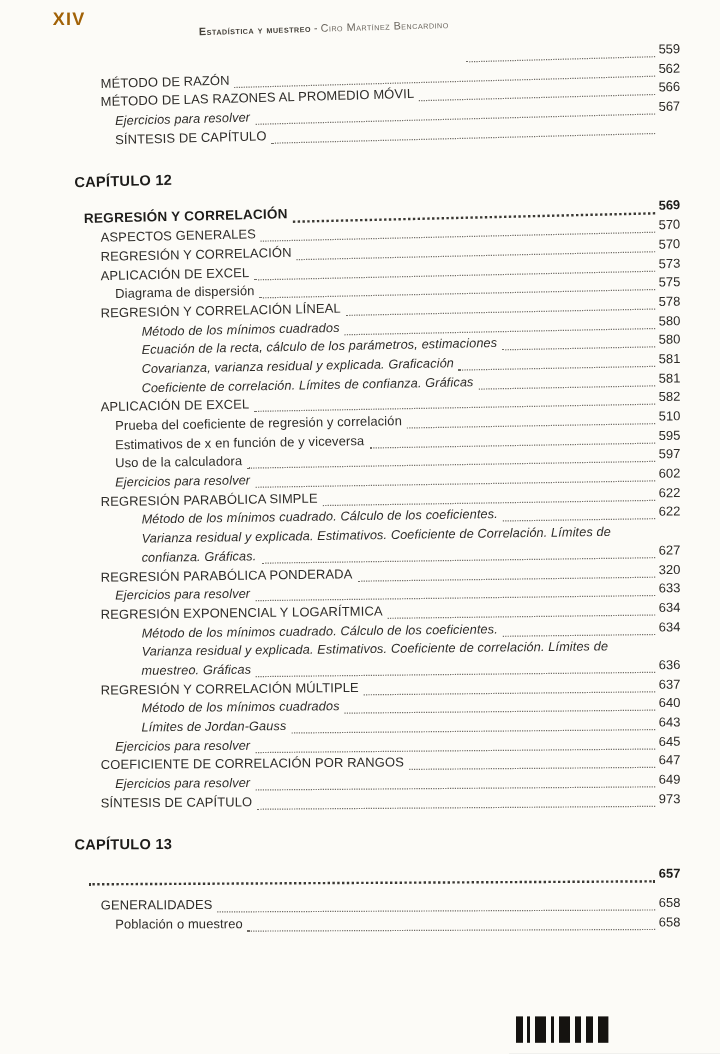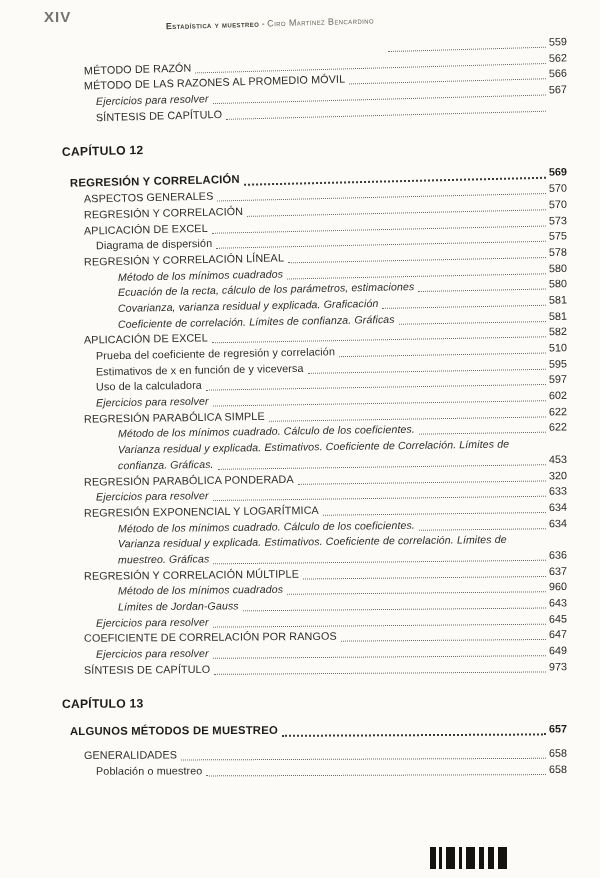--- a/index.html
+++ b/index.html
@@ -3,21 +3,21 @@
 <meta charset="utf-8">
 <style>
   html,body{margin:0;padding:0;background:#e8e8e6;}
   .sheet{
     position:relative;width:600px;height:878px;margin:0 auto;
     background:#fcfbf7;overflow:hidden;
     font-family:"Liberation Sans",sans-serif;color:#2e2c29;
   }
   .pageno{
     position:absolute;left:44px;top:8px;
-    font-size:15px;font-weight:bold;letter-spacing:1px;color:#737373;
+    font-size:15px;font-weight:bold;letter-spacing:1px;color:#a16207;
   }
   .runhead{
     position:absolute;left:0;top:26px;width:540px;text-align:center;
     font-variant:small-caps;font-size:9px;color:#5a5650;
     transform:rotate(-2.2deg);transform-origin:0 50%;
     white-space:nowrap;
   }
   .runhead .bk{font-weight:bold;color:#444039;letter-spacing:.4px;}
   .runhead .au{font-weight:normal;color:#6b665e;letter-spacing:.4px;}
   .toc{position:absolute;left:62px;top:48px;right:27px;}
@@ -183,21 +183,21 @@
         <span class="lbl">Método de los mínimos cuadrado. Cálculo de los coeficientes.</span>
         <span class="lead"></span>
         <span class="pg">622</span>
       </div>
       <div class="row rot lvl3 i noleader" style="transform: rotate(-0.83deg);">
         <span class="lbl">Varianza residual y explicada. Estimativos. Coeficiente de Correlación. Límites de</span>
       </div>
       <div class="row rot lvl3 i" style="transform: rotate(-0.8deg);">
         <span class="lbl">confianza. Gráficas.</span>
         <span class="lead"></span>
-        <span class="pg">453</span>
+        <span class="pg">627</span>
       </div>
       <div class="row rot lvl1" style="transform: rotate(-0.77deg);">
         <span class="lbl">REGRESIÓN PARABÓLICA PONDERADA</span>
         <span class="lead"></span>
         <span class="pg">320</span>
       </div>
       <div class="row rot lvl2 i" style="transform: rotate(-0.74deg);">
         <span class="lbl">Ejercicios para resolver</span>
         <span class="lead"></span>
         <span class="pg">633</span>
@@ -221,21 +221,21 @@
         <span class="pg">636</span>
       </div>
       <div class="row rot lvl1" style="transform: rotate(-0.59deg);">
         <span class="lbl">REGRESIÓN Y CORRELACIÓN MÚLTIPLE</span>
         <span class="lead"></span>
         <span class="pg">637</span>
       </div>
       <div class="row rot lvl3 i" style="transform: rotate(-0.56deg);">
         <span class="lbl">Método de los mínimos cuadrados</span>
         <span class="lead"></span>
-        <span class="pg">960</span>
+        <span class="pg">640</span>
       </div>
       <div class="row rot lvl3 i" style="transform: rotate(-0.53deg);">
         <span class="lbl">Límites de Jordan-Gauss</span>
         <span class="lead"></span>
         <span class="pg">643</span>
       </div>
       <div class="row rot lvl2 i" style="transform: rotate(-0.51deg);">
         <span class="lbl">Ejercicios para resolver</span>
         <span class="lead"></span>
         <span class="pg">645</span>
@@ -250,21 +250,20 @@
         <span class="lead"></span>
         <span class="pg">649</span>
       </div>
       <div class="row rot lvl1" style="transform: rotate(-0.42deg);">
         <span class="lbl">SÍNTESIS DE CAPÍTULO</span>
         <span class="lead"></span>
         <span class="pg">973</span>
       </div>
       <div class="chap rot gap-chap" style="transform: rotate(-0.35deg);">CAPÍTULO 13</div>
       <div class="row rot lvl0 b gap-title13" style="transform: rotate(-0.3deg);">
-        <span class="lbl">ALGUNOS MÉTODOS DE MUESTREO</span>
         <span class="lead"></span>
         <span class="pg">657</span>
       </div>
       <div class="row rot lvl1 gap-sub" style="transform: rotate(-0.26deg);">
         <span class="lbl">GENERALIDADES</span>
         <span class="lead"></span>
         <span class="pg">658</span>
       </div>
       <div class="row rot lvl2" style="transform: rotate(-0.23deg);">
         <span class="lbl">Población o muestreo</span>

